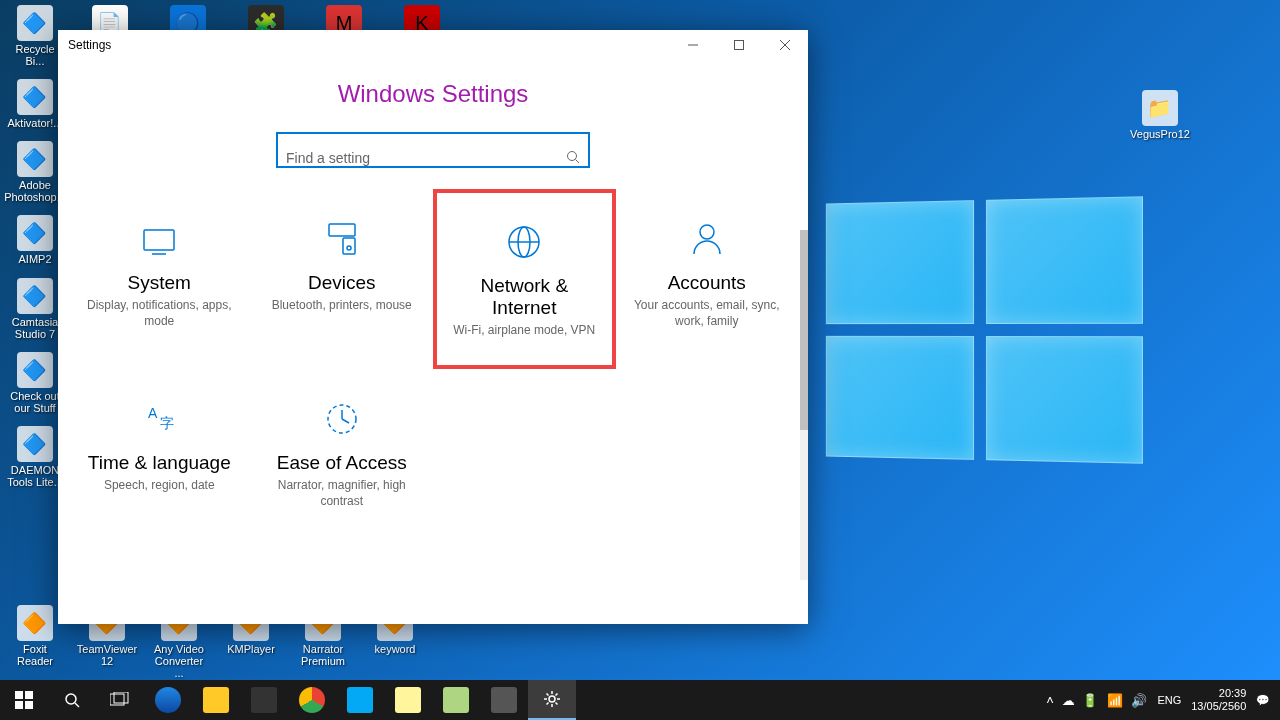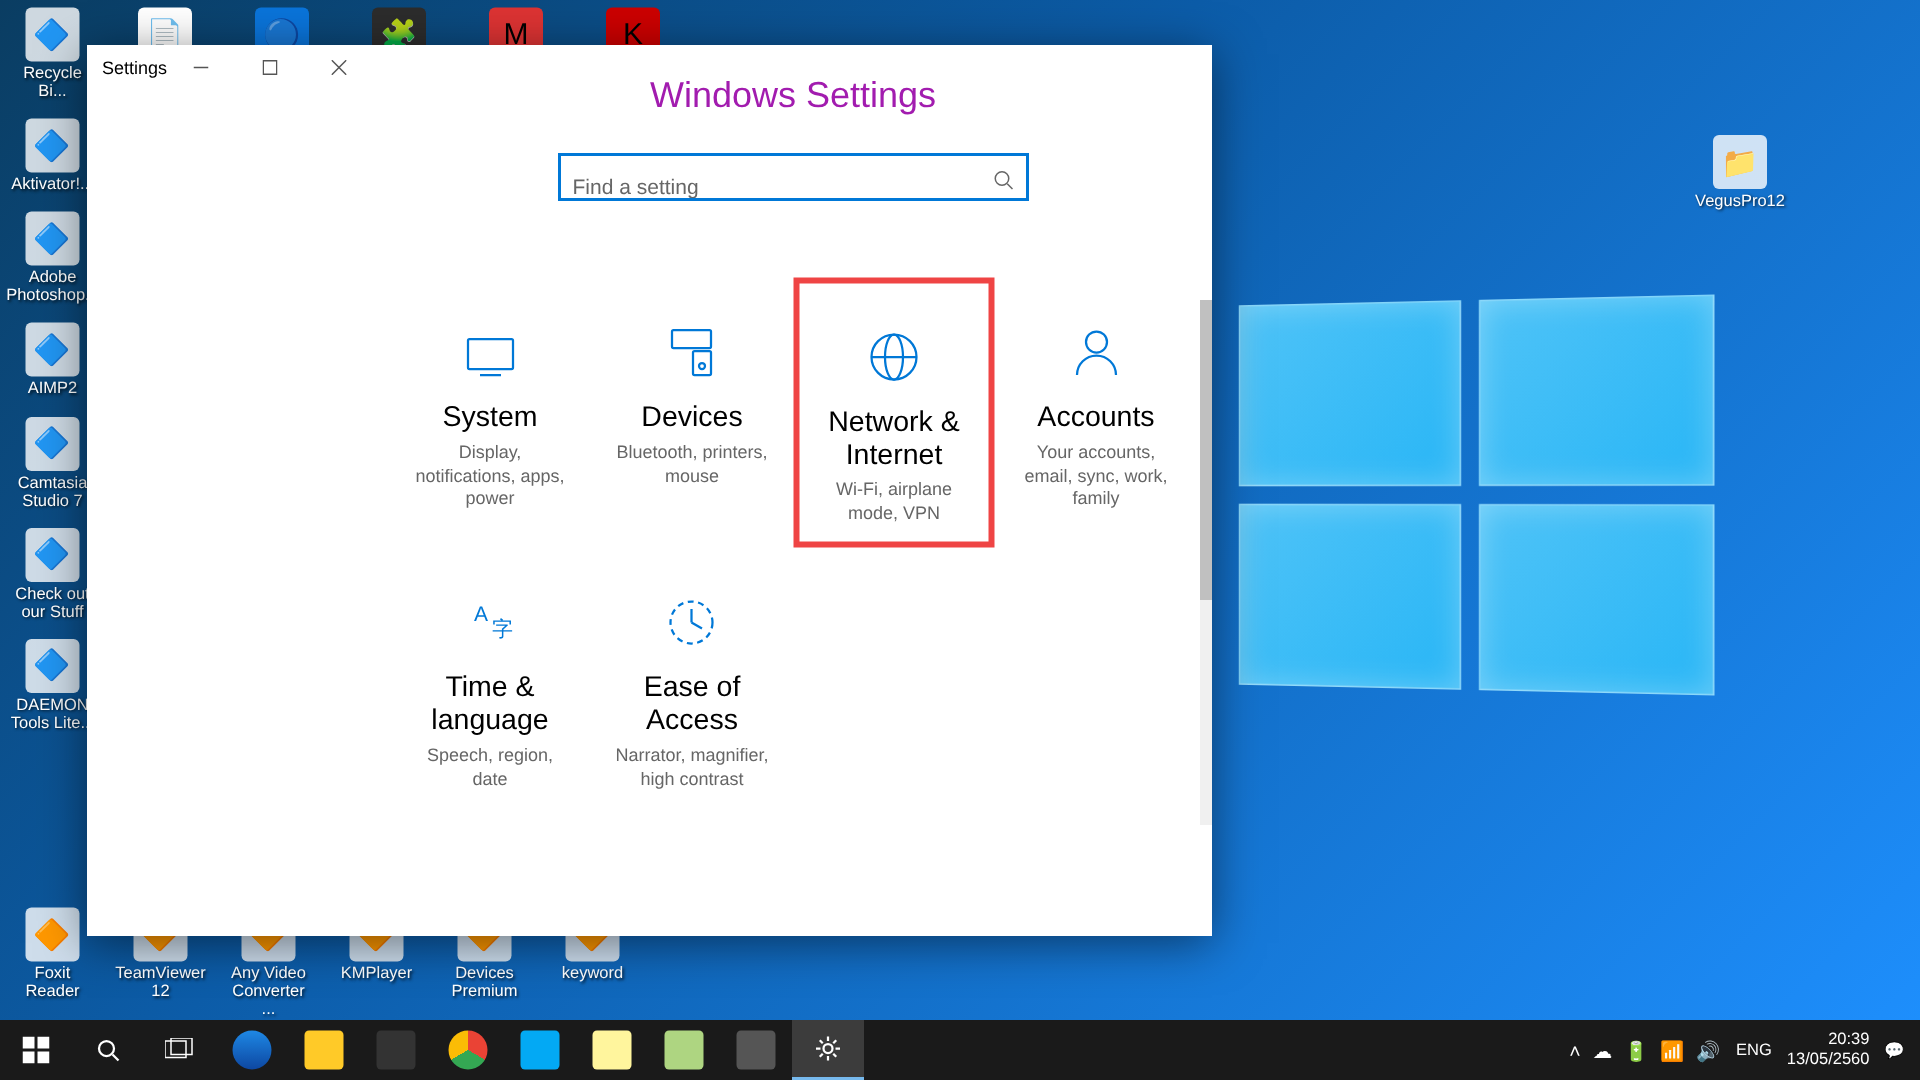--- a/index.html
+++ b/index.html
@@ -12,29 +12,29 @@
 
 
 .desktop-icons { position: absolute; top: 5px; left: 5px; display: flex; flex-direction: column; gap: 12px; width: 60px; }
 .desktop-icons-row { position: absolute; top: 5px; left: 80px; display: flex; gap: 18px; }
 .desktop-icon { display: flex; flex-direction: column; align-items: center; gap: 2px; cursor: pointer; width: 60px; }
 .desktop-icon .ico { width: 36px; height: 36px; background: rgba(255,255,255,.8); border-radius: 4px; display: flex; align-items: center; justify-content: center; font-size: 20px; }
 .desktop-icon .lbl { color: #fff; font-size: 11px; text-align: center; text-shadow: 1px 1px 2px rgba(0,0,0,.8); line-height: 1.1; }
 .desktop-right-icon { position: absolute; right: 90px; top: 90px; }
 
 
-.settings-window { position: absolute; left: 58px; top: 30px; width: 750px; height: 594px; background: #fff; box-shadow: 0 5px 30px rgba(0,0,0,.5); display: flex; flex-direction: row; }
+.settings-window { position: absolute; left: 58px; top: 30px; width: 750px; height: 594px; background: #fff; box-shadow: 0 5px 30px rgba(0,0,0,.5); display: flex; flex-direction: column; }
 .titlebar { height: 30px; display: flex; align-items: center; padding-left: 10px; }
 .titlebar-title { font-size: 12px; color: #000; }
 .titlebar-controls { margin-left: auto; display: flex; }
 .titlebar-btn { width: 46px; height: 30px; display: flex; align-items: center; justify-content: center; cursor: pointer; color: #555; }
 
 .settings-body { flex: 1; display: flex; flex-direction: column; align-items: center; padding-top: 20px; position: relative; overflow: hidden; }
 .settings-title { font-size: 24px; font-weight: 300; color: #a21caf; margin-bottom: 24px; }
-.search-box { width: 314px; height: 32px; border: 2px solid #0078d7; display: flex; align-items: flex-end; padding: 0 8px; margin-bottom: 51px; }
+.search-box { width: 314px; height: 32px; border: 2px solid #0078d7; display: flex; align-items: flex-start; padding: 16px 8px; margin-bottom: 21px; }
 .search-box input { flex: 1; border: none; outline: none; font-size: 14px; color: #333; }
 .search-box input::placeholder { color: #666; }
 .search-icon-wrap { color: #666; }
 
 .tiles { width: 100%; padding: 0 10px; display: grid; grid-template-columns: repeat(4, 1fr); gap: 0; }
 .tile { height: 180px; display: flex; flex-direction: column; align-items: center; justify-content: flex-start; padding: 28px 12px 10px; cursor: pointer; text-align: center; border: 1px solid transparent; }
 .tile.hovered { border: 4px solid #ef4444; background: #fff; }
 .tile-icon { width: 42px; height: 42px; color: #0078d7; margin-bottom: 12px; display: flex; align-items: center; justify-content: center; }
 .tile-icon svg { width: 100%; height: 100%; stroke: #0078d7; fill: none; stroke-width: 1.5; }
 .tile-title { font-size: 19px; color: #000; margin-bottom: 4px; }
@@ -134,21 +134,21 @@
     <div class="desktop-icon">
       <div class="ico">🔶</div>
       <div class="lbl">Any Video Converter ...</div>
     </div>
     <div class="desktop-icon">
       <div class="ico">🔶</div>
       <div class="lbl">KMPlayer</div>
     </div>
     <div class="desktop-icon">
       <div class="ico">🔶</div>
-      <div class="lbl">Devices Premium</div>
+      <div class="lbl">Narrator Premium</div>
     </div>
     <div class="desktop-icon">
       <div class="ico">🔶</div>
       <div class="lbl">keyword</div>
     </div>
   </div>
 
 <div class="settings-window">
   <div class="titlebar">
     <span class="titlebar-title">Settings</span>
@@ -186,21 +186,21 @@
 
     <div class="tiles" id="tiles">
         <div class="tile">
     <div class="tile-icon">
       <svg viewBox="0 0 42 42">
               <rect x="6" y="12" width="30" height="20" rx="1"></rect>
               <line x1="14" y1="36" x2="28" y2="36"></line>
             </svg>
     </div>
     <div class="tile-title">System</div>
-    <div class="tile-desc">Display, notifications, apps, power</div>
+    <div class="tile-desc">Display, notifications, apps, mode</div>
         </div>
         <div class="tile">
     <div class="tile-icon">
       <svg viewBox="0 0 42 42">
               <rect x="8" y="6" width="26" height="12" rx="1"></rect>
               <rect x="22" y="20" width="12" height="16" rx="1"></rect>
               <circle cx="28" cy="30" r="2"></circle>
             </svg>
     </div>
     <div class="tile-title">Devices</div>

